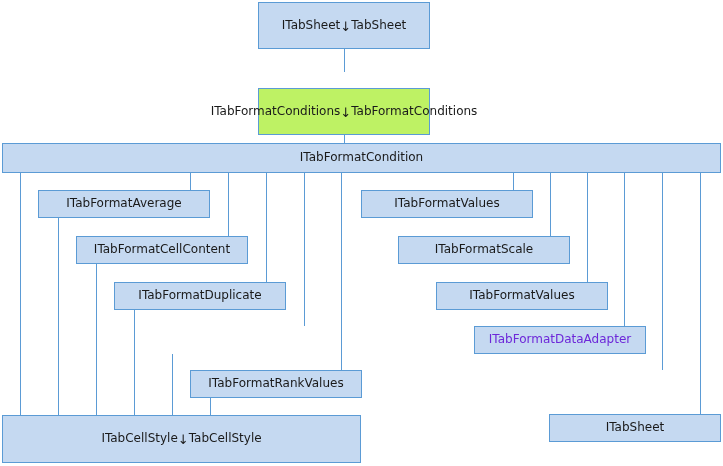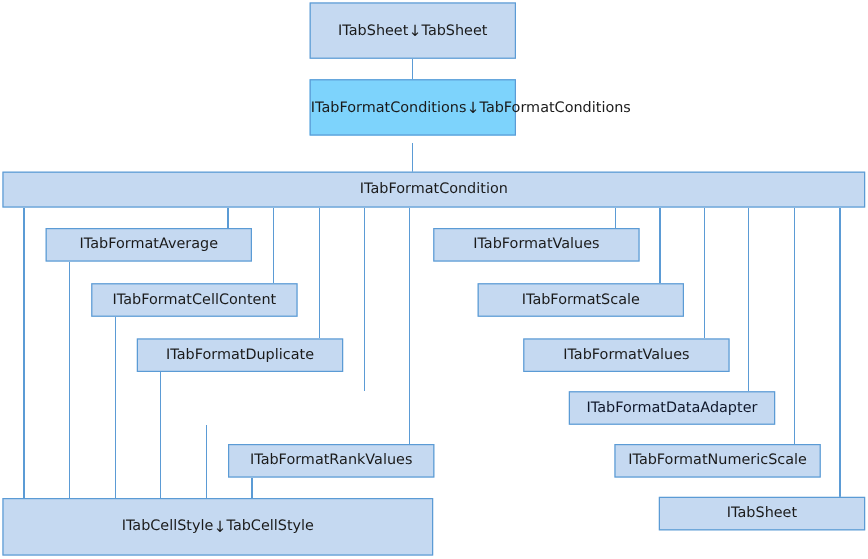--- a/index.html
+++ b/index.html
@@ -71,21 +71,21 @@
       <polyline points="96,264 96,415" fill="none" stroke="#5b9bd5" stroke-width="1" shape-rendering="crispEdges"></polyline>
       <polyline points="134,310 134,415" fill="none" stroke="#5b9bd5" stroke-width="1" shape-rendering="crispEdges"></polyline>
       <polyline points="172,354 172,415" fill="none" stroke="#5b9bd5" stroke-width="1" shape-rendering="crispEdges"></polyline>
       <polyline points="210,398 210,415" fill="none" stroke="#5b9bd5" stroke-width="1" shape-rendering="crispEdges"></polyline>
     </svg>
 <div class="node" style="left: 258px; top: 2px; width: 172px; height: 47px; background: rgb(197, 217, 241); border-color: rgb(91, 155, 213); color: rgb(26, 26, 26);">
       <span class="ln">ITabSheet</span>
       <span class="arrowglyph">↓</span>
       <span class="ln">TabSheet</span>
     </div>
-    <div class="node" style="left: 258px; top: 66px; width: 172px; height: 47px; background: #7dd3fc; border-color: rgb(91, 155, 213); color: rgb(26, 26, 26); justify-content: space-between;">
+    <div class="node" style="left: 258px; top: 88px; width: 172px; height: 47px; background: #bef264; border-color: rgb(91, 155, 213); color: rgb(26, 26, 26);">
       <span class="ln">ITabFormatConditions</span>
       <span class="arrowglyph">↓</span>
       <span class="ln">TabFormatConditions</span>
     </div>
     <div class="node" style="left: 2px; top: 143px; width: 719px; height: 30px; background: rgb(197, 217, 241); border-color: rgb(91, 155, 213); color: rgb(26, 26, 26);">
       <span class="ln">ITabFormatCondition</span>
     </div>
     <div class="node" style="left: 38px; top: 190px; width: 172px; height: 28px; background: rgb(197, 217, 241); border-color: rgb(91, 155, 213); color: rgb(26, 26, 26);">
       <span class="ln">ITabFormatAverage</span>
     </div>
@@ -97,28 +97,25 @@
     </div>
     <div class="node" style="left: 398px; top: 236px; width: 172px; height: 28px; background: rgb(197, 217, 241); border-color: rgb(91, 155, 213); color: rgb(26, 26, 26);">
       <span class="ln">ITabFormatScale</span>
     </div>
     <div class="node" style="left: 114px; top: 282px; width: 172px; height: 28px; background: rgb(197, 217, 241); border-color: rgb(91, 155, 213); color: rgb(26, 26, 26); justify-content: center;">
       <span class="ln">ITabFormatDuplicate</span>
     </div>
     <div class="node" style="left: 436px; top: 282px; width: 172px; height: 28px; background: rgb(197, 217, 241); border-color: rgb(91, 155, 213); color: rgb(26, 26, 26);">
       <span class="ln">ITabFormatValues</span>
     </div>
-    <div class="node" style="left: 474px; top: 326px; width: 172px; height: 28px; background: rgb(197, 217, 241); border-color: rgb(91, 155, 213); color: #0f172a;">
+    <div class="node" style="left: 474px; top: 326px; width: 172px; height: 28px; background: rgb(197, 217, 241); border-color: rgb(91, 155, 213); color: #6d28d9;">
       <span class="ln">ITabFormatDataAdapter</span>
     </div>
     <div class="node" style="left: 190px; top: 370px; width: 172px; height: 28px; background: rgb(197, 217, 241); border-color: rgb(91, 155, 213); color: rgb(26, 26, 26);">
       <span class="ln">ITabFormatRankValues</span>
-    </div>
-    <div class="node" style="left: 512px; top: 370px; width: 172px; height: 28px; background: rgb(197, 217, 241); border-color: rgb(91, 155, 213); color: rgb(26, 26, 26);">
-      <span class="ln">ITabFormatNumericScale</span>
     </div>
     <div class="node" style="left: 549px; top: 414px; width: 172px; height: 28px; background: rgb(197, 217, 241); border-color: rgb(91, 155, 213); color: rgb(26, 26, 26);">
       <span class="ln">ITabSheet</span>
     </div>
     <div class="node" style="left: 2px; top: 415px; width: 359px; height: 48px; background: rgb(197, 217, 241); border-color: rgb(91, 155, 213); color: rgb(26, 26, 26);">
       <span class="ln">ITabCellStyle</span>
       <span class="arrowglyph">↓</span>
       <span class="ln">TabCellStyle</span>
     </div>
   </div>

